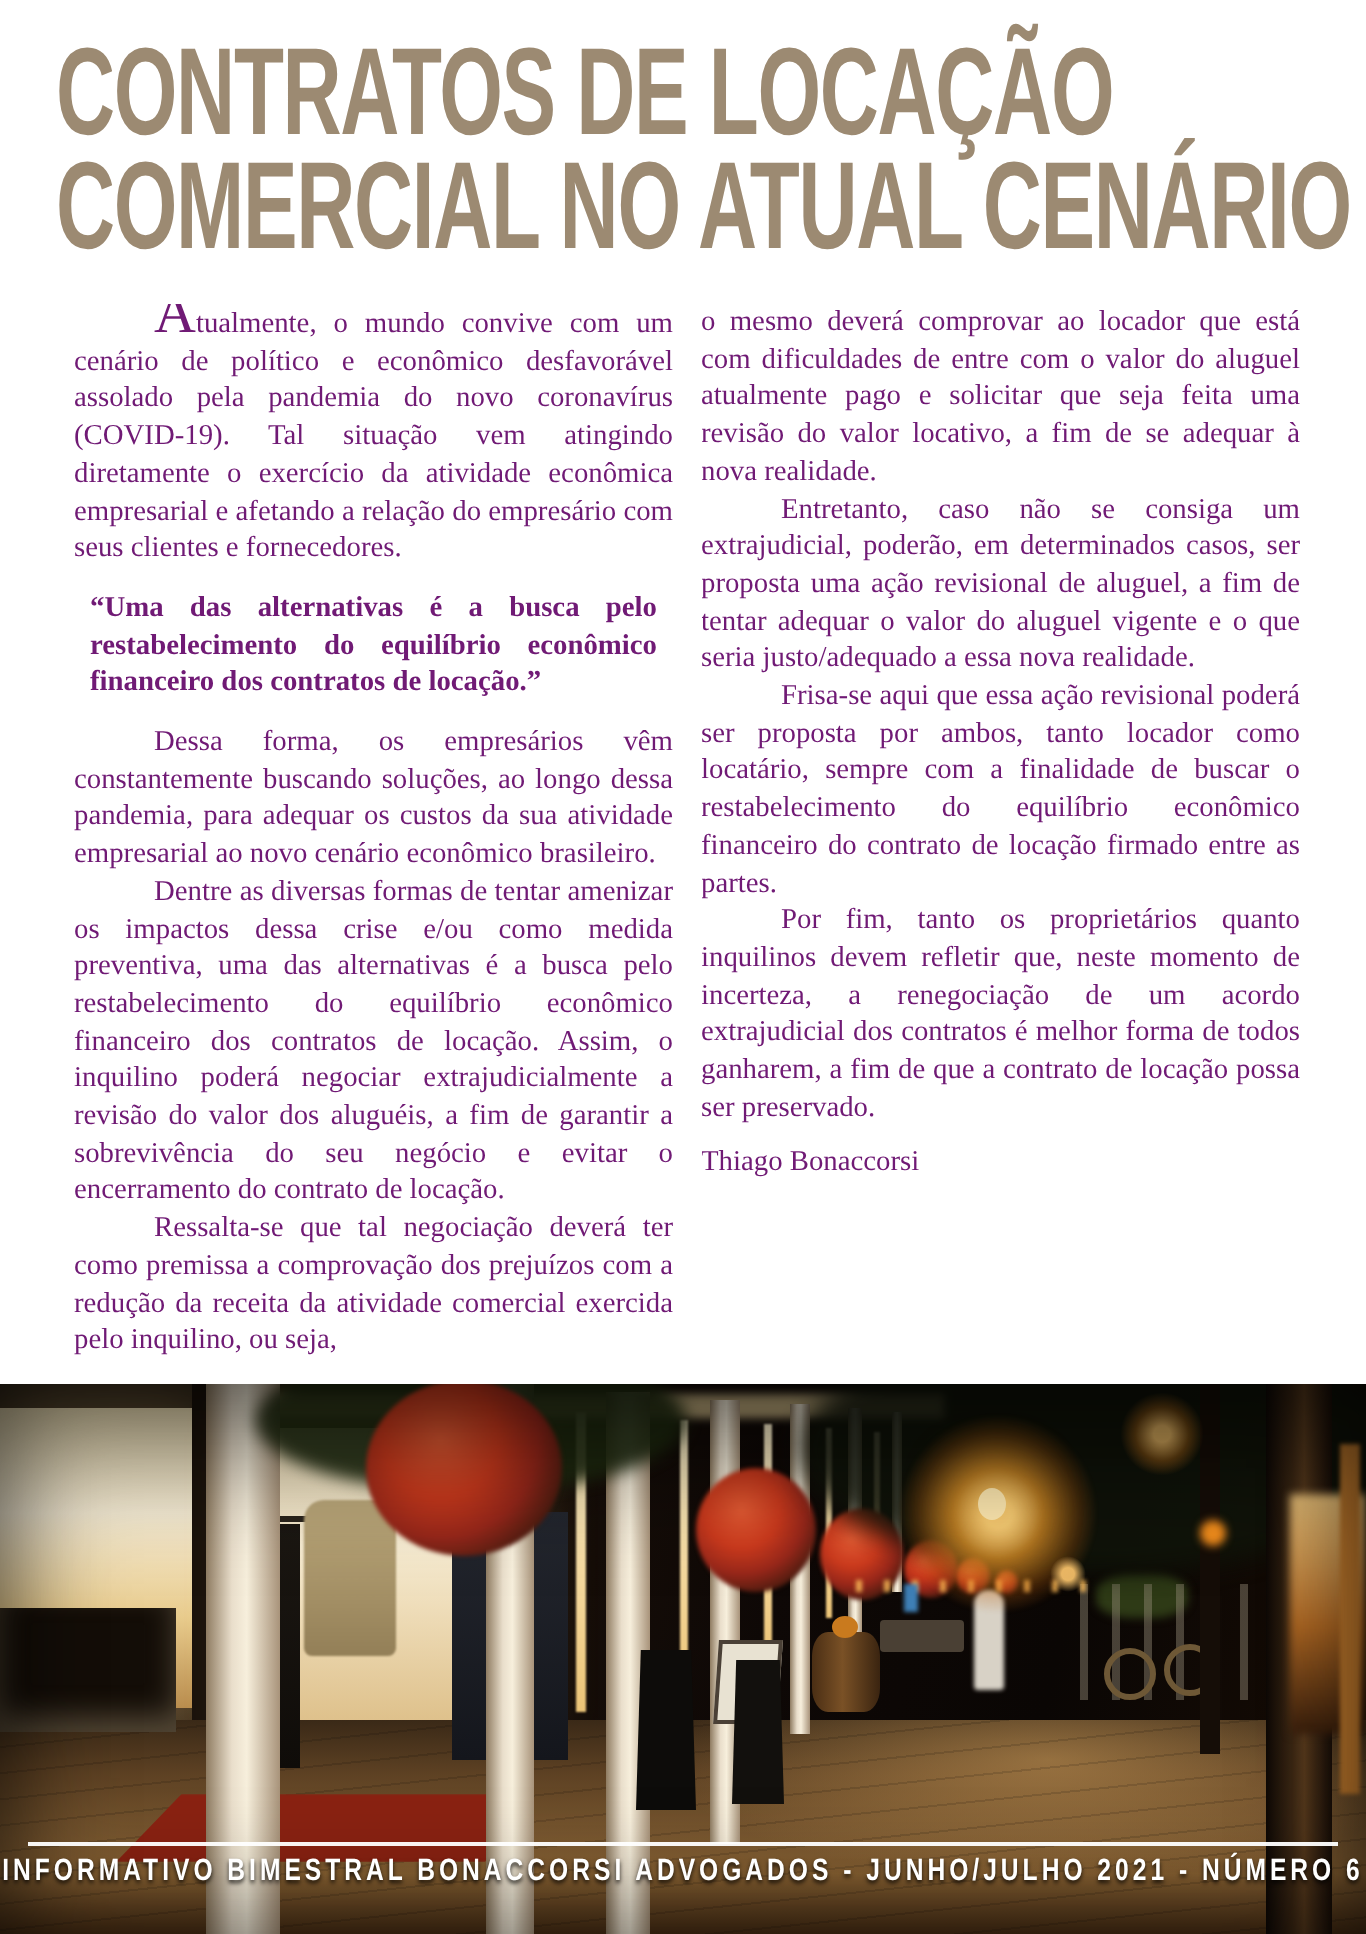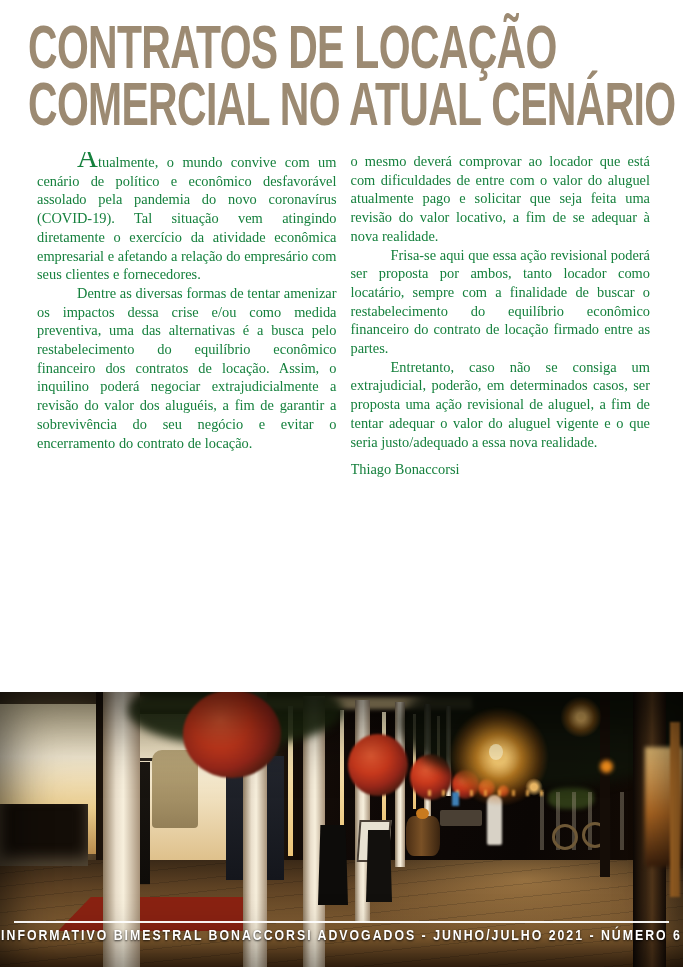--- a/index.html
+++ b/index.html
@@ -17,21 +17,21 @@
     transform:scaleX(.66); transform-origin:left center;
     white-space:nowrap; letter-spacing:-1px;
   }
   
   .columns {
     position:absolute; left:37px; top:152px; width:613px; height:538px;
     display:flex; gap:14px; overflow:hidden;
   }
   .col { width:300px; height:100%; overflow:hidden; }
   .col p {
-    font-size:14.4px; line-height:18.7px; color:#15803d;
+    font-size:14.4px; line-height:18.7px; color:#701a75;
     text-align:justify; text-indent:40px;
   }
   .col p.noindent { text-indent:0; }
   .p-first { text-indent:44px; }
   .dropcap { font-size:29px; line-height:10px; }
   .pullquote {
     text-align:center; font-weight:700; color:#5e452d;
     font-size:16.3px; line-height:20.6px; margin:11px 0; padding:0 8px;
     text-indent:0 !important;
   }
@@ -133,26 +133,30 @@
 <div class="page">
 
   <div class="title">
     <span class="tl">CONTRATOS DE LOCAÇÃO</span>
     <span class="tl">COMERCIAL NO ATUAL CENÁRIO</span>
   </div>
 
   <div class="columns">
     <div class="col">
       <p class="p-first"><span class="dropcap">A</span><span>tualmente, o mundo convive com um cenário de político e econômico desfavorável assolado pela pandemia do novo coronavírus (COVID-19). Tal situação vem atingindo diretamente o exercício da atividade econômica empresarial e afetando a relação do empresário com seus clientes e fornecedores.</span></p>
+      <p class="pullquote">“Uma das alternativas é a busca pelo restabelecimento do equilíbrio econômico financeiro dos contratos de locação.”</p>
+      <p>Dessa forma, os empresários vêm constantemente buscando soluções, ao longo dessa pandemia, para adequar os custos da sua atividade empresarial ao novo cenário econômico brasileiro.</p>
       <p>Dentre as diversas formas de tentar amenizar os impactos dessa crise e/ou como medida preventiva, uma das alternativas é a busca pelo restabelecimento do equilíbrio econômico financeiro dos contratos de locação. Assim, o inquilino poderá negociar extrajudicialmente a revisão do valor dos aluguéis, a fim de garantir a sobrevivência do seu negócio e evitar o encerramento do contrato de locação.</p>
+      <p>Ressalta-se que tal negociação deverá ter como premissa a comprovação dos prejuízos com a redução da receita da atividade comercial exercida pelo inquilino, ou seja,</p>
     </div>
     <div class="col">
       <p class="noindent">o mesmo deverá comprovar ao locador que está com dificuldades de entre com o valor do aluguel atualmente pago e solicitar que seja feita uma revisão do valor locativo, a fim de se adequar à nova realidade.</p>
+      <p>Entretanto, caso não se consiga um extrajudicial, poderão, em determinados casos, ser proposta uma ação revisional de aluguel, a fim de tentar adequar o valor do aluguel vigente e o que seria justo/adequado a essa nova realidade.</p>
       <p>Frisa-se aqui que essa ação revisional poderá ser proposta por ambos, tanto locador como locatário, sempre com a finalidade de buscar o restabelecimento do equilíbrio econômico financeiro do contrato de locação firmado entre as partes.</p>
-      <p>Entretanto, caso não se consiga um extrajudicial, poderão, em determinados casos, ser proposta uma ação revisional de aluguel, a fim de tentar adequar o valor do aluguel vigente e o que seria justo/adequado a essa nova realidade.</p>
+      <p>Por fim, tanto os proprietários quanto inquilinos devem refletir que, neste momento de incerteza, a renegociação de um acordo extrajudicial dos contratos é melhor forma de todos ganharem, a fim de que a contrato de locação possa ser preservado.</p>
       <p class="author">Thiago Bonaccorsi</p>
     </div>
   </div>
 
   <div class="photo">
     <div class="abs ph-base"></div>
     <div class="abs ph-leftdark"></div>
     <div class="abs ph-win1"></div>
     <div class="abs ph-winframe"></div>
     <div class="abs ph-win2"></div>

